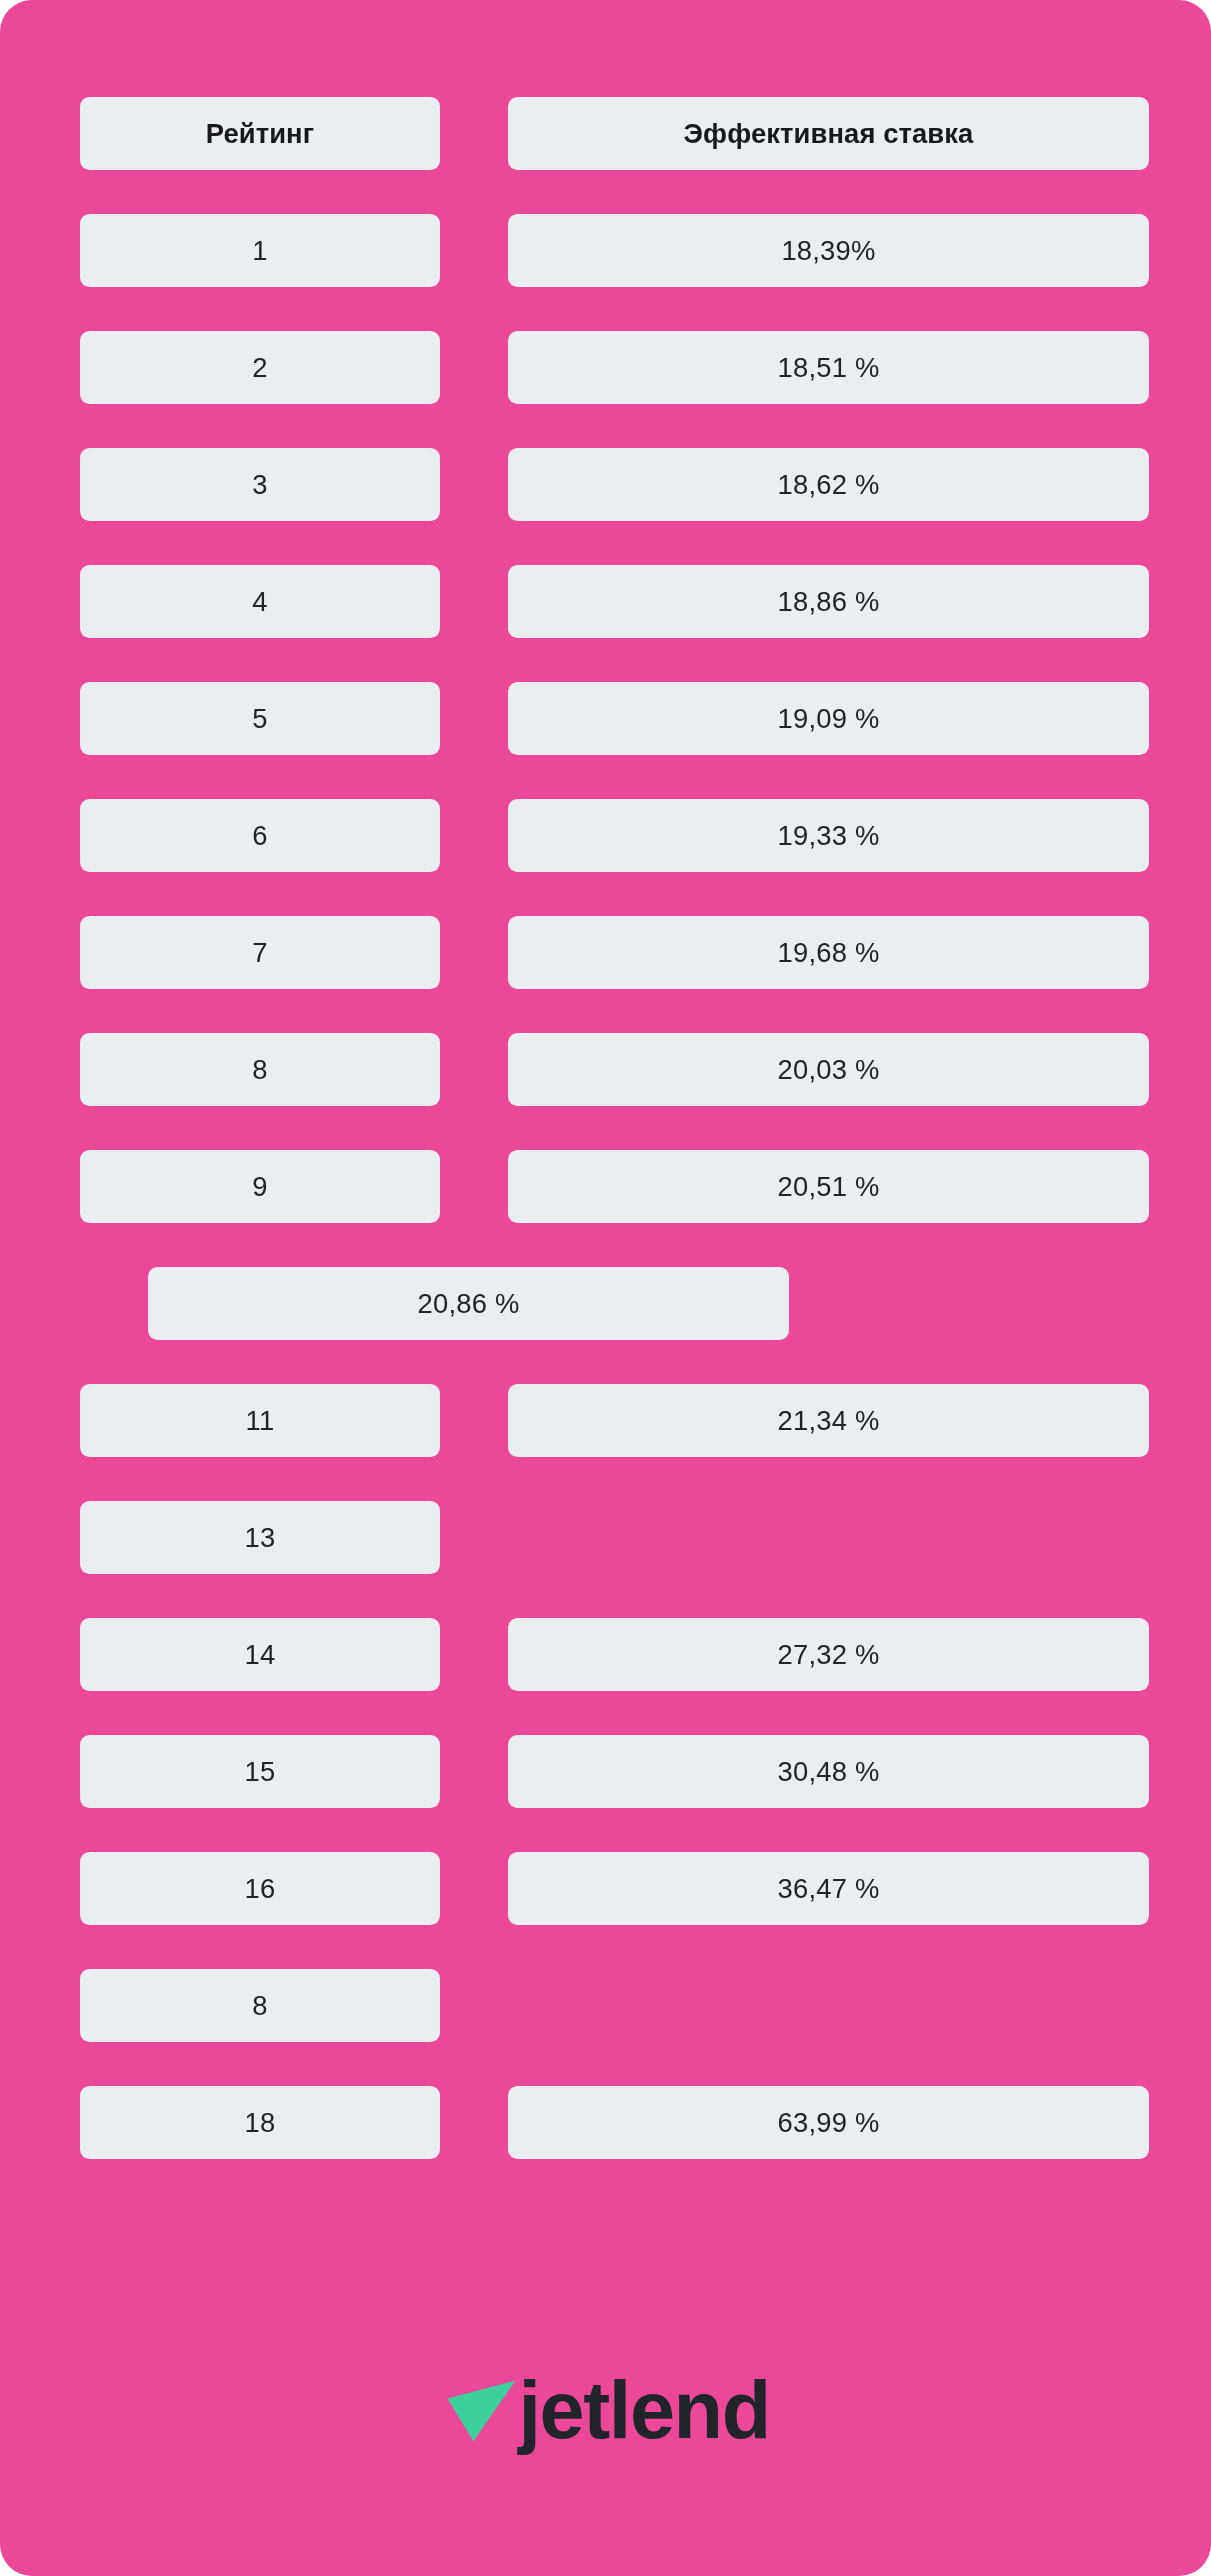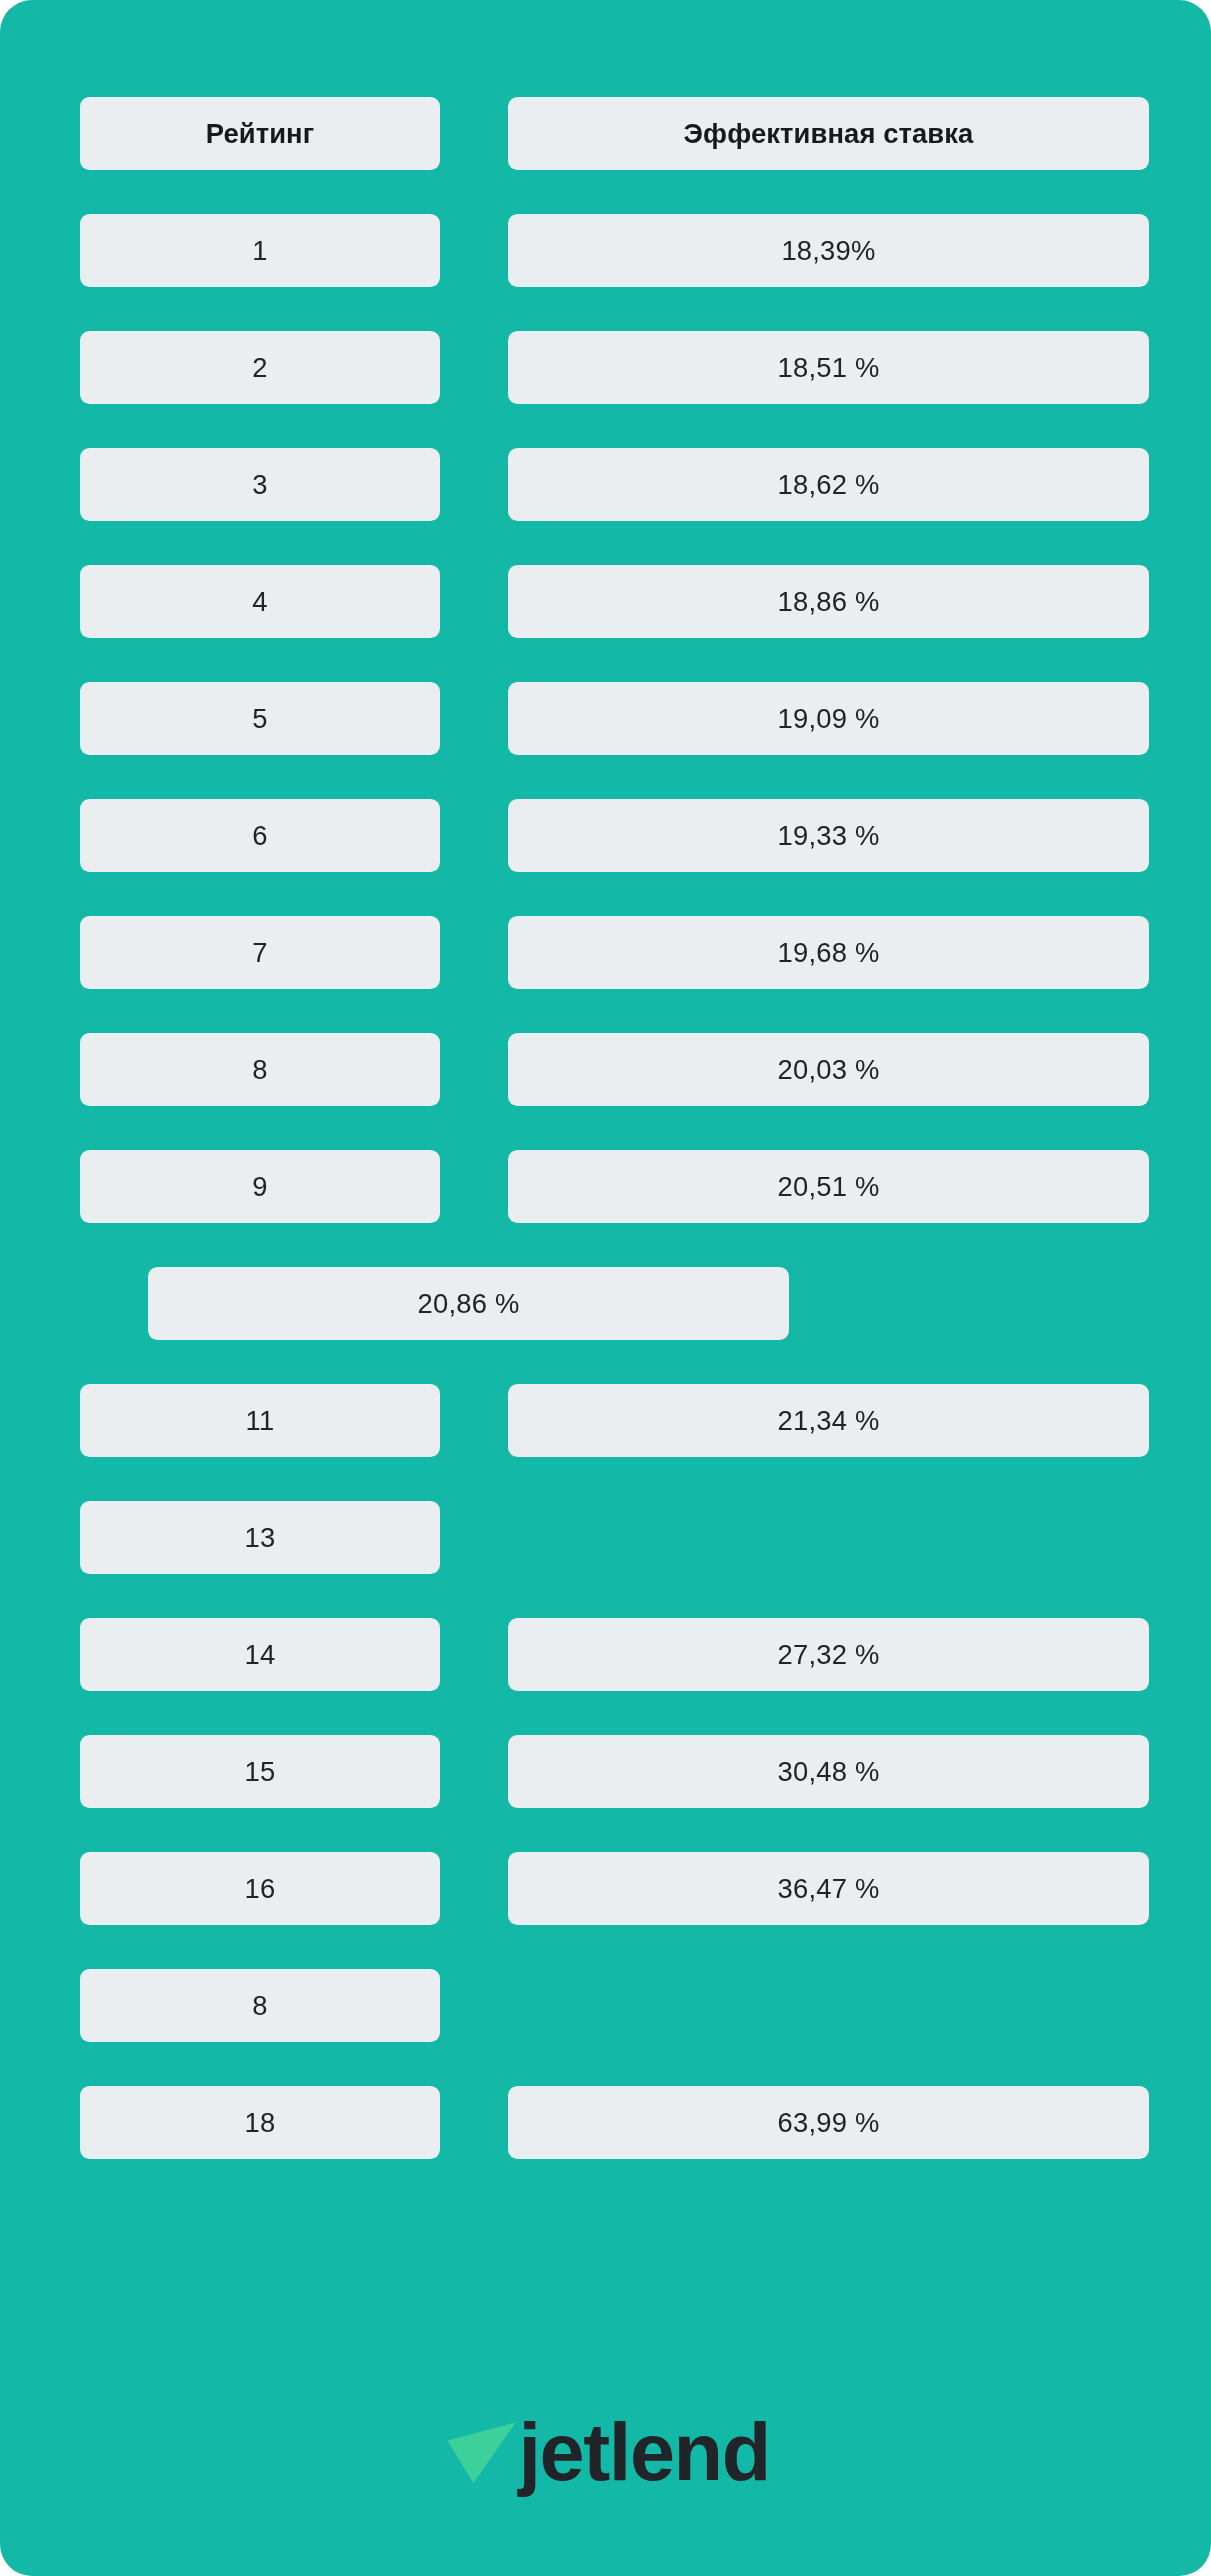--- a/index.html
+++ b/index.html
@@ -14,21 +14,21 @@
     -webkit-font-smoothing: antialiased;
     overflow: hidden;
   }
 
   .page-card {
     position: absolute;
     left: 0;
     top: 0;
     width: 1211px;
     height: 2576px;
-    background: #14b8a6;
+    background: #ec4899;
     border-radius: 32px;
     box-sizing: border-box;
     overflow: hidden;
   }
 
   .table-wrap {
     position: absolute;
     left: 80px;
     top: 97px;
     width: 1050px;
@@ -81,21 +81,21 @@
     color: #202428;
   }
 
   .footer-logo {
     position: absolute;
     left: 0;
     top: 2366px;
     width: 1211px;
     height: 123px;
     display: flex;
-    align-items: flex-end;
+    align-items: flex-start;
     justify-content: center;
     gap: 0px;
   }
 
   .logo-inner {
     display: flex;
     align-items: center;
     justify-content: center;
   }
 

